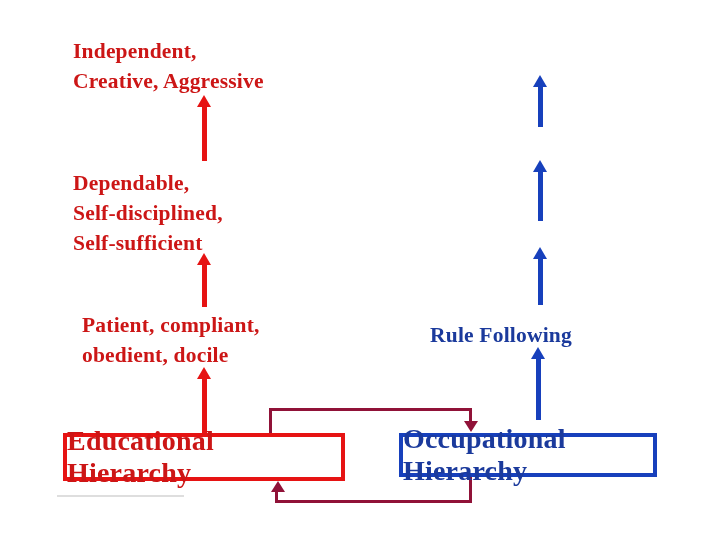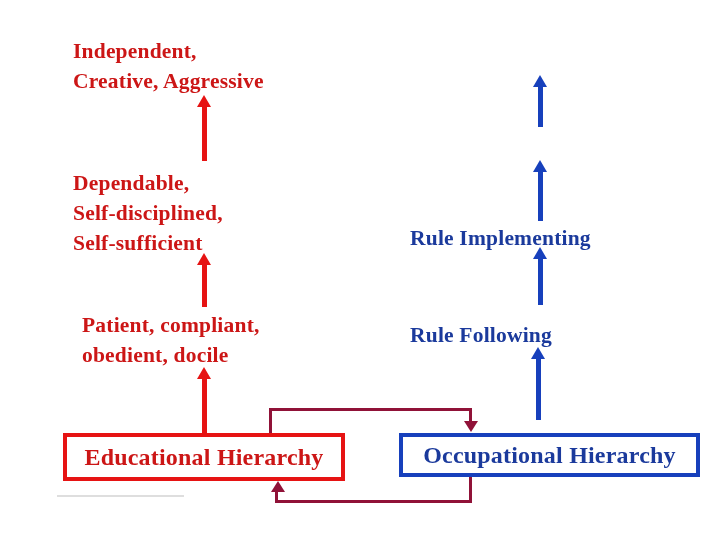--- a/index.html
+++ b/index.html
@@ -14,24 +14,24 @@
   }
   .label.red{color:var(--red-text);}
   .label.blue{color:var(--blue-text);}
   .arrow{position:absolute;display:flex;flex-direction:column;align-items:center;z-index:2;}
   .arrow .head{width:0;height:0;border-left:7px solid transparent;border-right:7px solid transparent;border-bottom:12px solid var(--c);}
   .arrow .shaft{width:5px;flex:1;background:var(--c);}
   .arrow.red{--c:var(--red-accent);}
   .arrow.blue{--c:var(--blue-accent);}
   .box{
     position:absolute;background:#fff;display:flex;align-items:center;justify-content:center;
-    font-weight:bold;font-size:24px;box-sizing:border-box;z-index:3;letter-spacing:0.2px;
+    font-weight:bold;font-size:28px;box-sizing:border-box;z-index:3;letter-spacing:0.2px;
   }
   .box.edu{left:63px;top:433px;width:282px;height:48px;border:4px solid var(--red-accent);color:var(--red-text);}
-  .box.occ{left:399px;top:433px;width:301px;height:44px;border:4px solid var(--blue-accent);color:var(--blue-text);}
+  .box.occ{left:399px;top:433px;width:258px;height:44px;border:4px solid var(--blue-accent);color:var(--blue-text);}
   .loop{position:absolute;background:var(--maroon);z-index:1;}
   .loop-head{position:absolute;width:0;height:0;z-index:1;}
   .loop-head.down{border-left:7px solid transparent;border-right:7px solid transparent;border-top:11px solid var(--maroon);}
   .loop-head.up{border-left:7px solid transparent;border-right:7px solid transparent;border-bottom:11px solid var(--maroon);}
   .faint-line{position:absolute;left:57px;top:495px;width:127px;height:2px;background:var(--faint-line);z-index:0;}
 </style>
 </head>
 <body>
 
 <div class="slide">
@@ -50,22 +50,21 @@
   </div>
   <div class="arrow red" style="left:197px;top:253px;height:54px;">
     <div class="head"></div>
     <div class="shaft"></div>
   </div>
   <div class="arrow red" style="left:197px;top:367px;height:66px;">
     <div class="head"></div>
     <div class="shaft"></div>
   </div>
 
-  <div class="label blue" style="left:410px;top:223px;">Rule Implementing</div>
-  <div class="label blue" style="left:410px;top:320px;">Rule Following</div>
+  <div class="label blue" style="left:430px;top:320px;">Rule Following</div>
 
   <div class="arrow blue" style="left:533px;top:75px;height:52px;">
     <div class="head"></div>
     <div class="shaft"></div>
   </div>
   <div class="arrow blue" style="left:533px;top:160px;height:61px;">
     <div class="head"></div>
     <div class="shaft"></div>
   </div>
   <div class="arrow blue" style="left:533px;top:247px;height:58px;">

